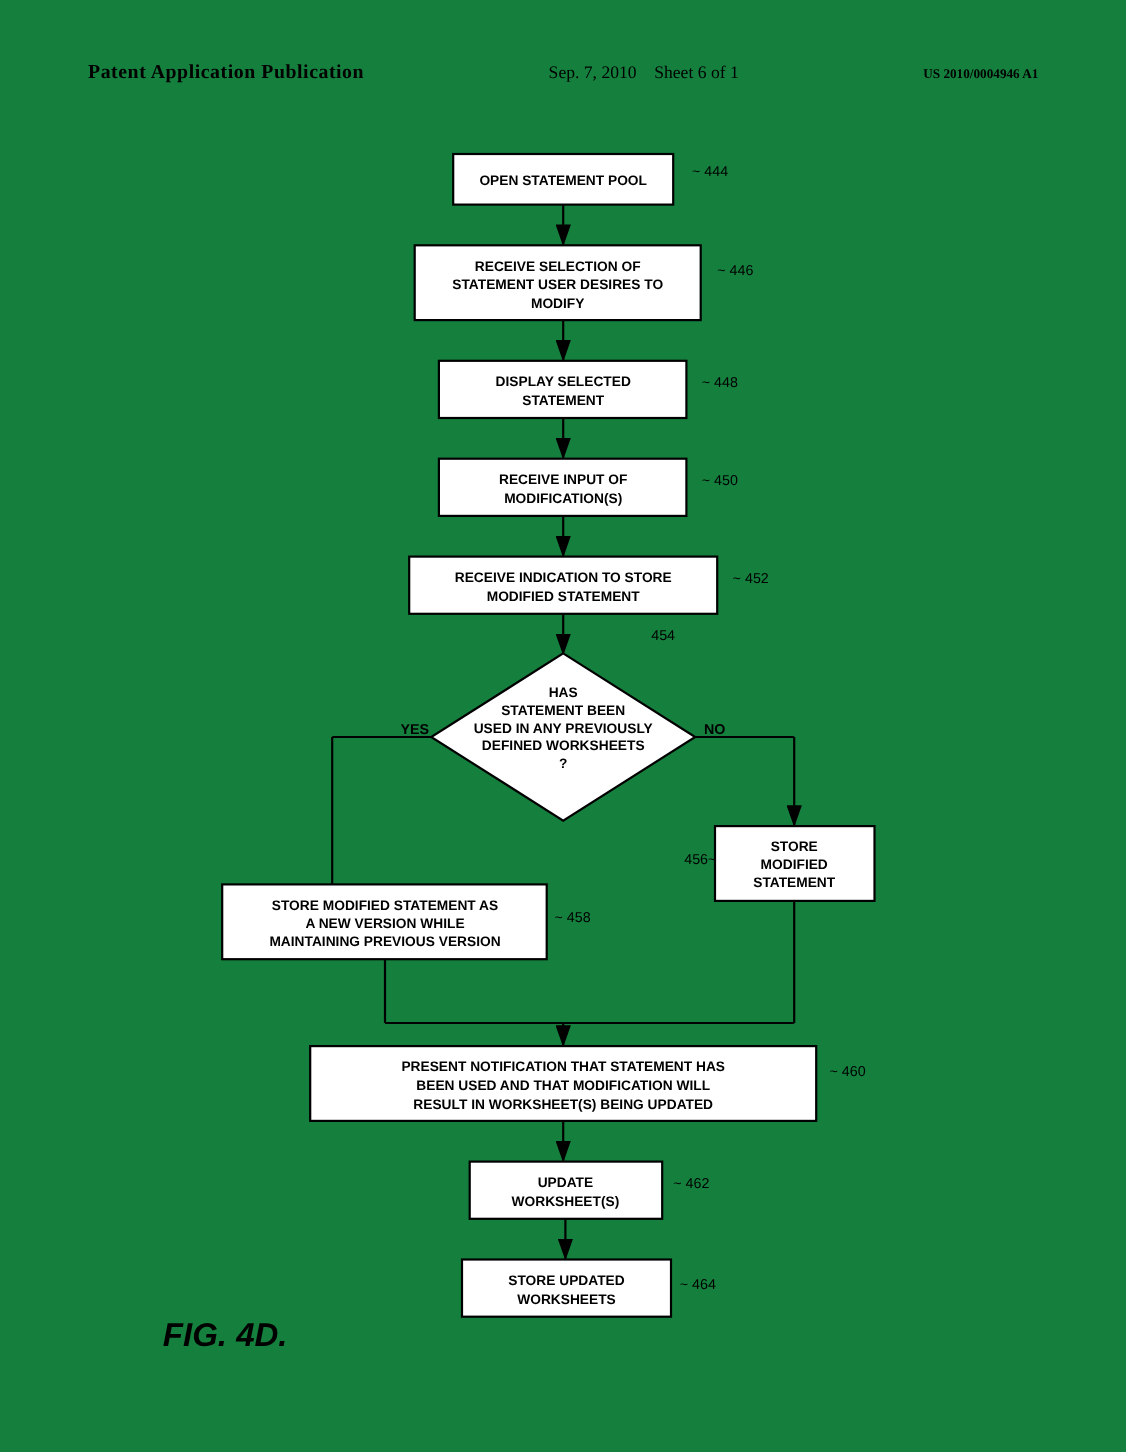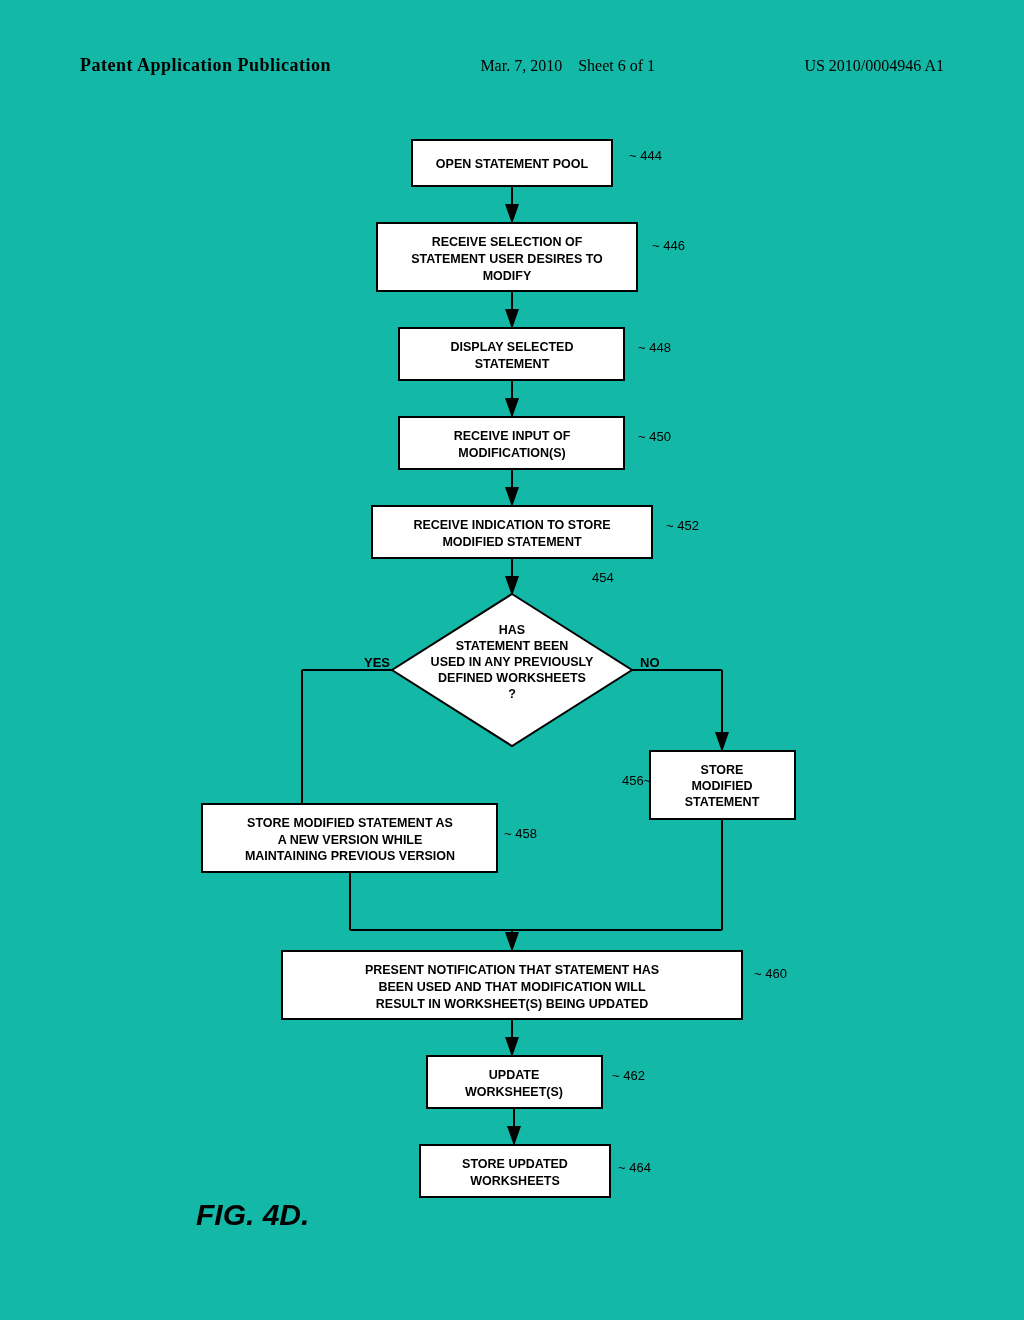--- a/index.html
+++ b/index.html
@@ -8,21 +8,21 @@
       height: 1320px;
       background: #ffffff;
       font-family: 'Times New Roman', Times, serif;
       overflow: hidden;
     }
 
     .page {
       width: 1024px;
       height: 1320px;
       position: relative;
-      background: #14b8a6;
+      background: #15803d;
     }
 
     .header {
       position: absolute;
       top: 55px;
       left: 0;
       right: 0;
       display: flex;
       justify-content: space-between;
       align-items: baseline;
@@ -33,41 +33,41 @@
       font-weight: bold;
       font-size: 18px;
       letter-spacing: 0.5px;
     }
 
     .header-center {
       font-size: 16px;
     }
 
     .header-right {
-      font-size: 16px;
+      font-size: 12px;
+      font-weight: bold;
     }
 
     .fig-label {
       position: absolute;
       font-size: 28px;
       font-style: italic;
       font-weight: bold;
       font-family: Arial, sans-serif;
-      margin-left: 48px;
     }
   </style>
 </head>
 <body>
 
 <div class="page">
 
   <div class="header">
     <div class="header-left">Patent Application Publication</div>
     <div class="header-center">
-      <span>Mar. 7, 2010</span>&nbsp;&nbsp;&nbsp;
+      <span>Sep. 7, 2010</span>&nbsp;&nbsp;&nbsp;
       <span>Sheet 6 of 1</span>
     </div>
     <div class="header-right">US 2010/0004946 A1</div>
   </div>
 
   <svg style="position:absolute; top:130px; left:50%; transform:translateX(-50%);" width="700" height="1130" xmlns="http://www.w3.org/2000/svg">
 
     <defs>
       <style>
         text.box-label { font-family: Arial, Helvetica, sans-serif; font-size: 12.5px; font-weight: bold; text-anchor: middle; }

